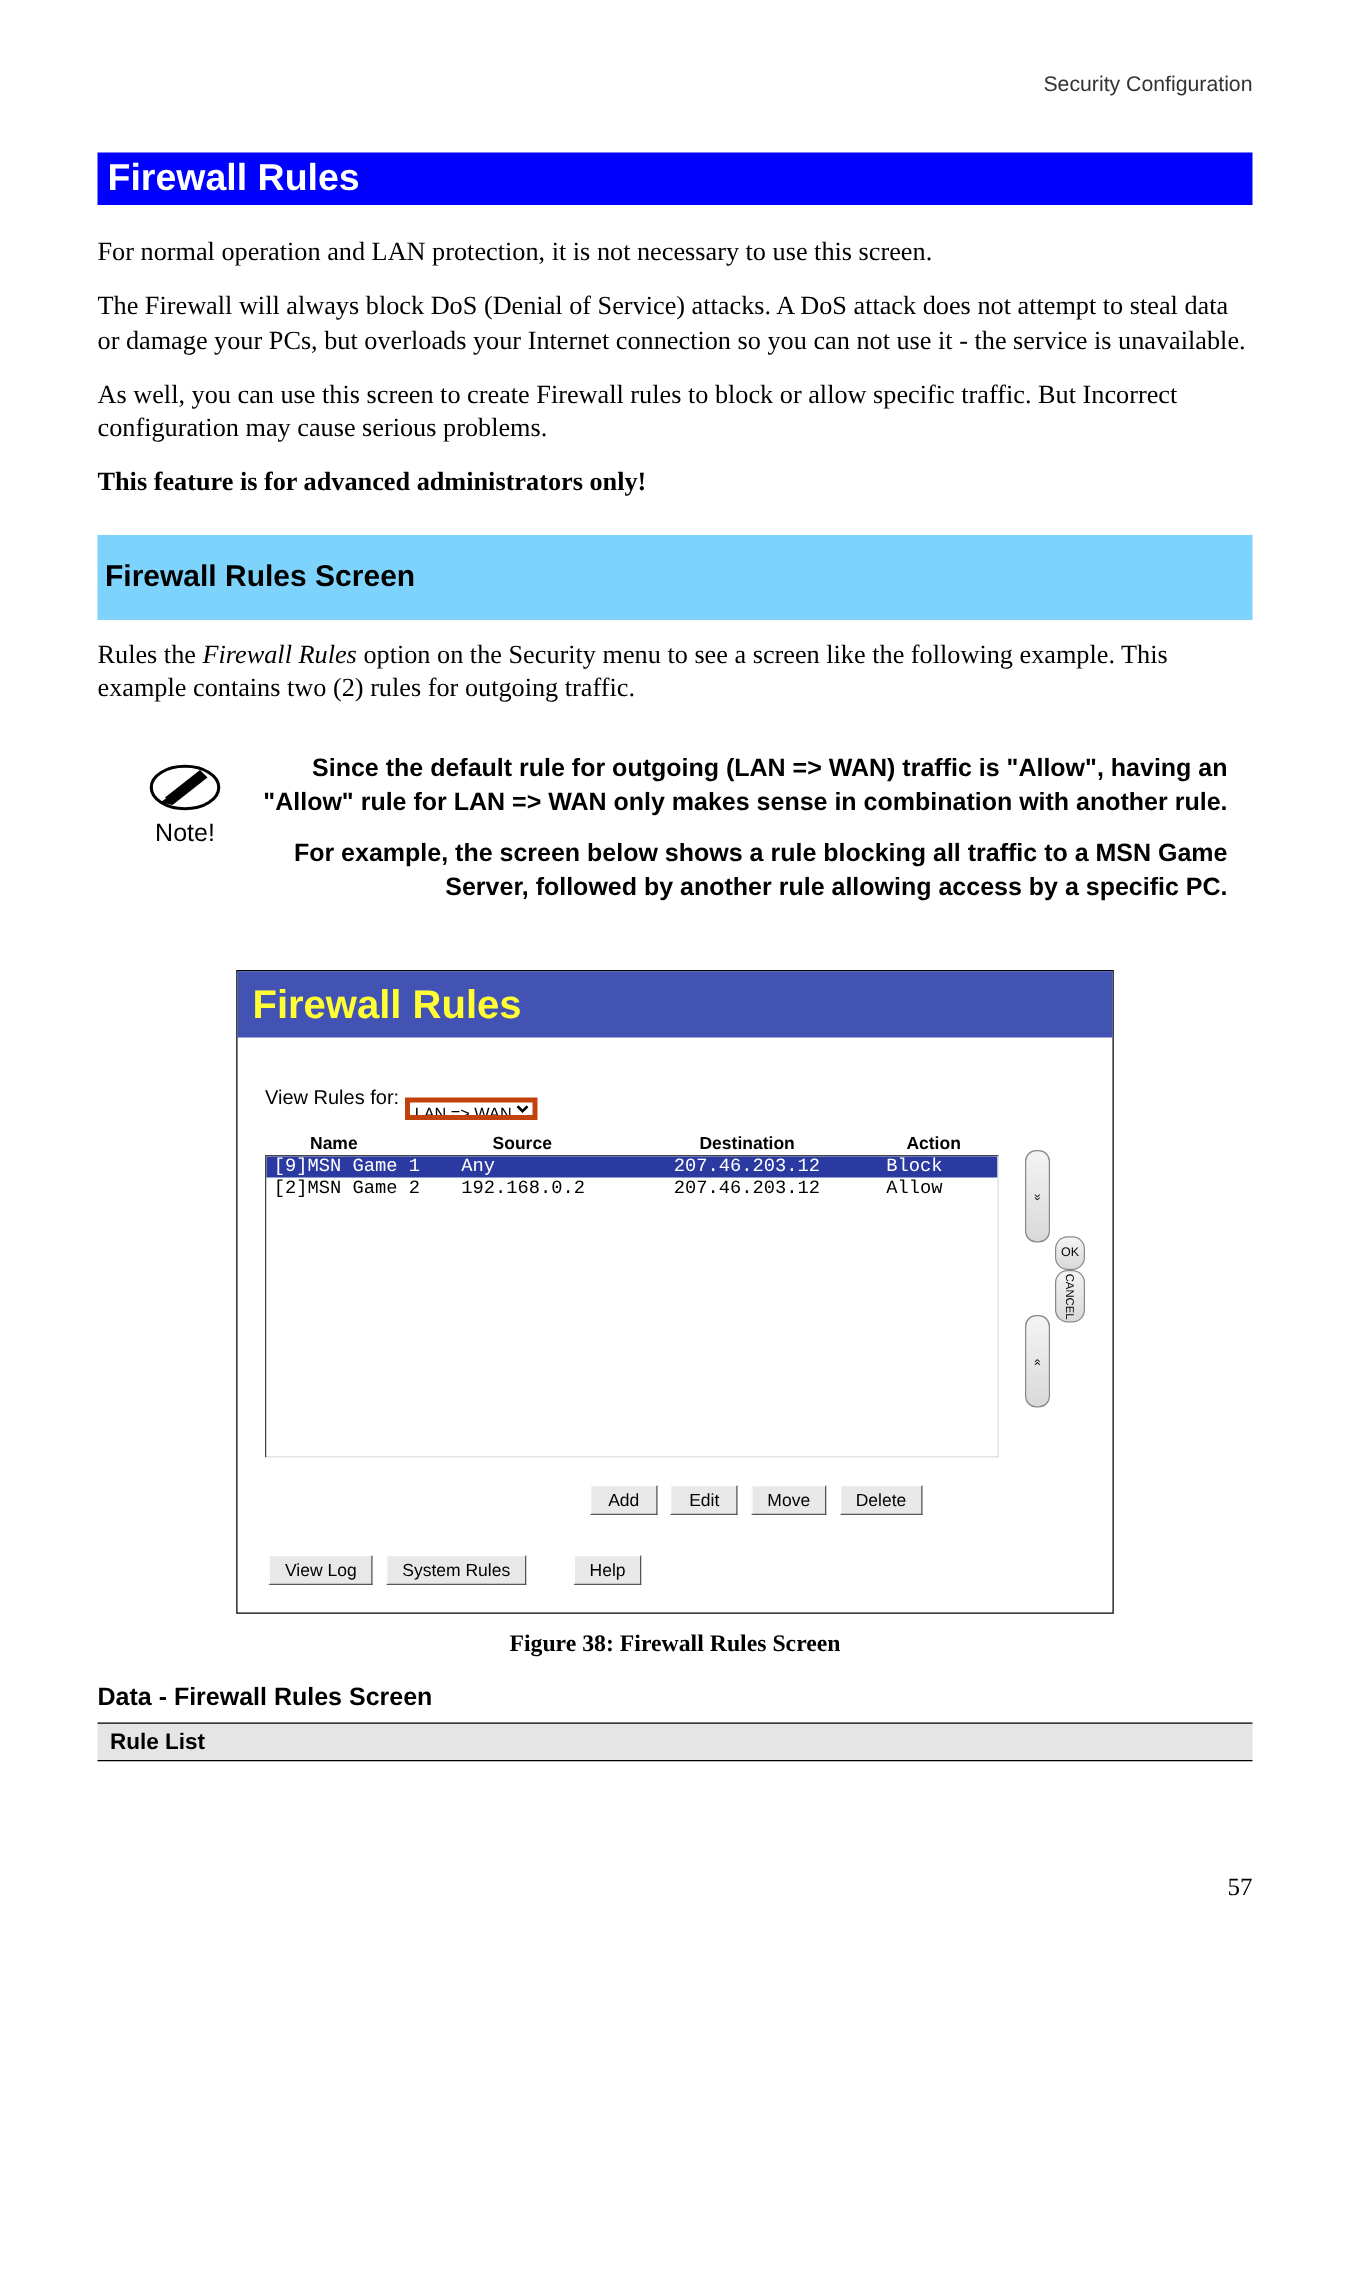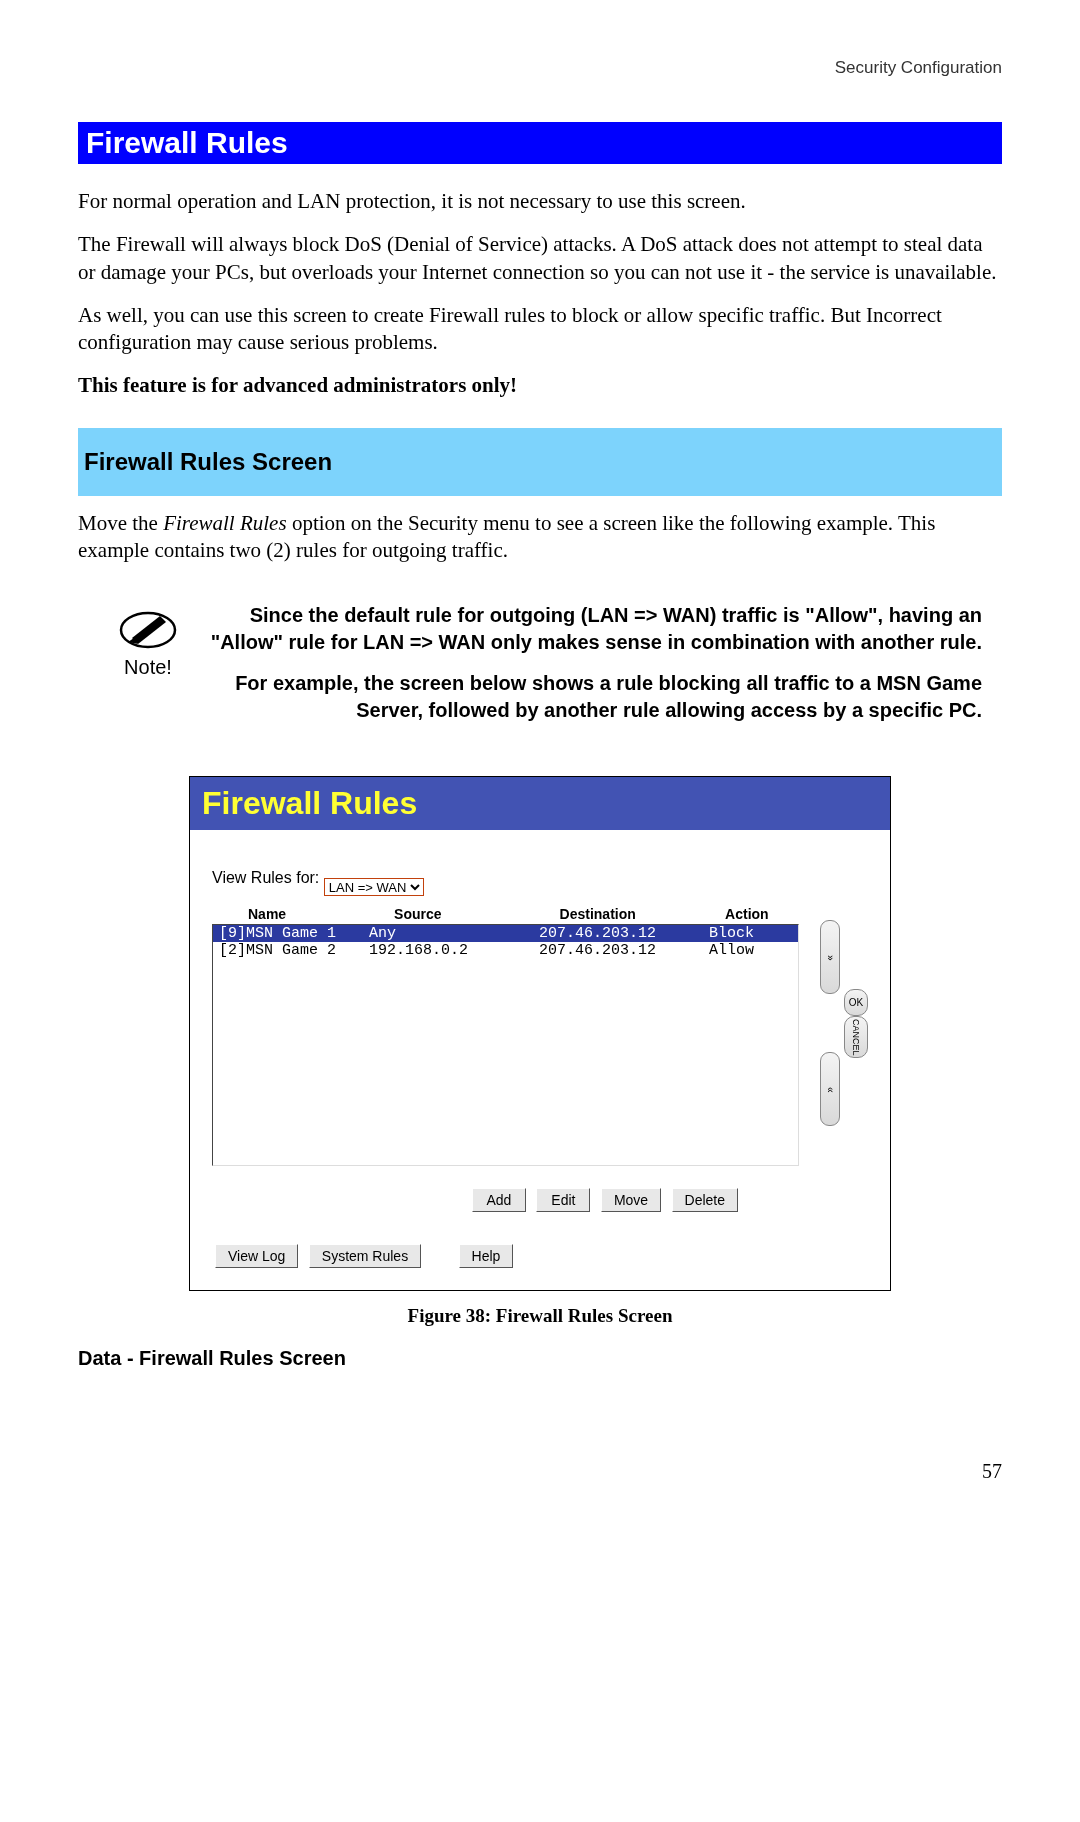--- a/index.html
+++ b/index.html
@@ -101,21 +101,21 @@
     font-family: Arial, Helvetica, sans-serif;
   }
   .view-rules-row {
     font-size: 16px;
     margin-bottom: 10px;
   }
   .view-rules-row select {
     font-family: Arial, sans-serif;
     font-size: 13px;
     background: #fff;
-    border: 1px solid #c2410c;
+    border: 4px solid #c2410c;
     height: 18px;
     vertical-align: middle;
     margin-top: 16px;
   }
   .rules-table-wrap {
     position: relative;
   }
   .rules-listbox {
     width: 585px;
     border: 1px solid #888;
@@ -280,21 +280,21 @@
   <div class="blue-heading">Firewall Rules</div>
 
   <div class="body-text">For normal operation and LAN protection, it is not necessary to use this screen.</div>
   <div class="body-text">The Firewall will always block DoS (Denial of Service) attacks. A DoS attack does not attempt to steal data or damage your PCs, but overloads your Internet connection so you can not use it - the service is unavailable.</div>
   <div class="body-text">As well, you can use this screen to create Firewall rules to block or allow specific traffic. But Incorrect configuration may cause serious problems.</div>
   <div class="body-text bold">This feature is for advanced administrators only!</div>
 
   <div class="section-heading">Firewall Rules Screen</div>
 
   <div class="body-text">
-    <span>Move the </span><span class="italic">Firewall Rules</span><span> option on the Security menu to see a screen like the following example. This example contains two (2) rules for outgoing traffic.</span>
+    <span>Rules the </span><span class="italic">Firewall Rules</span><span> option on the Security menu to see a screen like the following example. This example contains two (2) rules for outgoing traffic.</span>
   </div>
 
   <div class="note-block">
     <div class="note-icon-col">
       <svg width="60" height="44" viewBox="0 0 60 44">
         <ellipse cx="30" cy="22" rx="27" ry="17" fill="none" stroke="#000" stroke-width="2.5"></ellipse>
         <path d="M14 30 L42 8 L48 14 L20 36 Z" fill="#000"></path>
         <path d="M10 34 L16 30 L20 36 Z" fill="#000"></path>
       </svg>
       <div class="note-icon-label">Note!</div>
@@ -364,16 +364,17 @@
         <button class="win-btn" style="margin-left:30px">Help</button>
       </div>
 
     </div>
   </div>
 
   <div class="figure-caption">Figure 38: Firewall Rules Screen</div>
 
   <div class="sub-heading">Data - Firewall Rules Screen</div>
 
+  <div class="data-table-header">Rule List</div>
 
   <div class="page-number">57</div>
 
 </div>
 
 </body></html>

